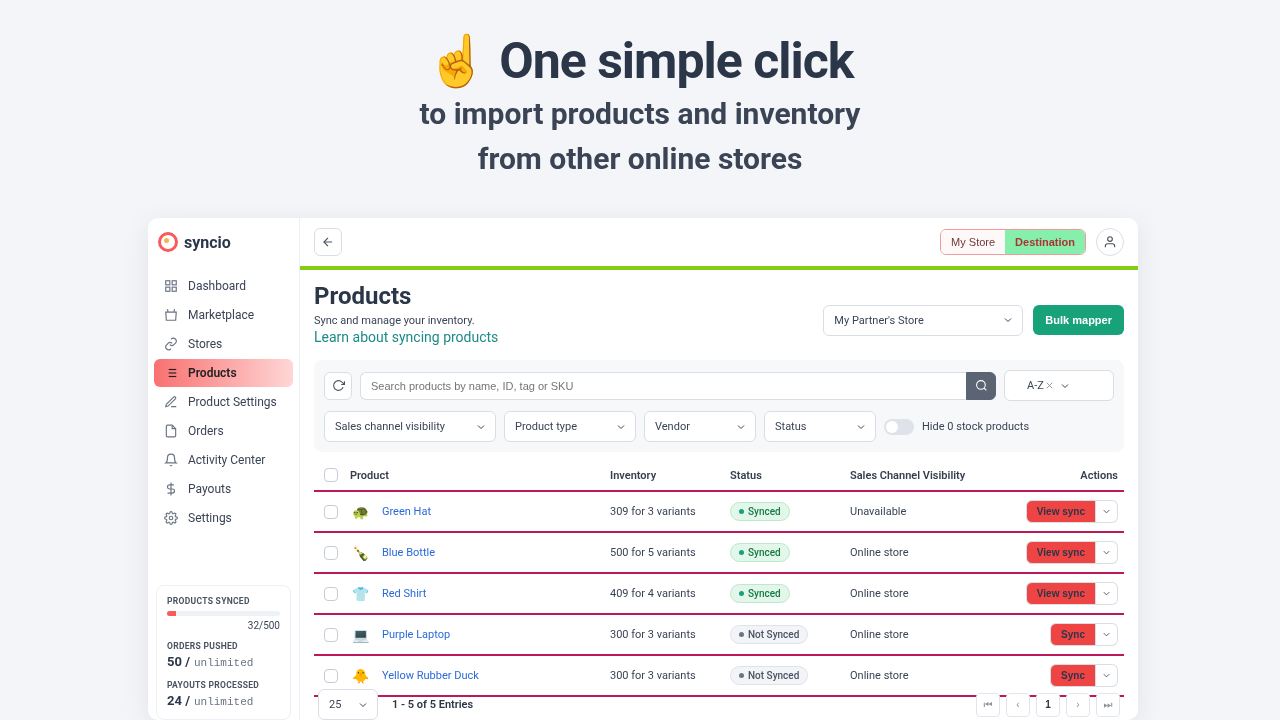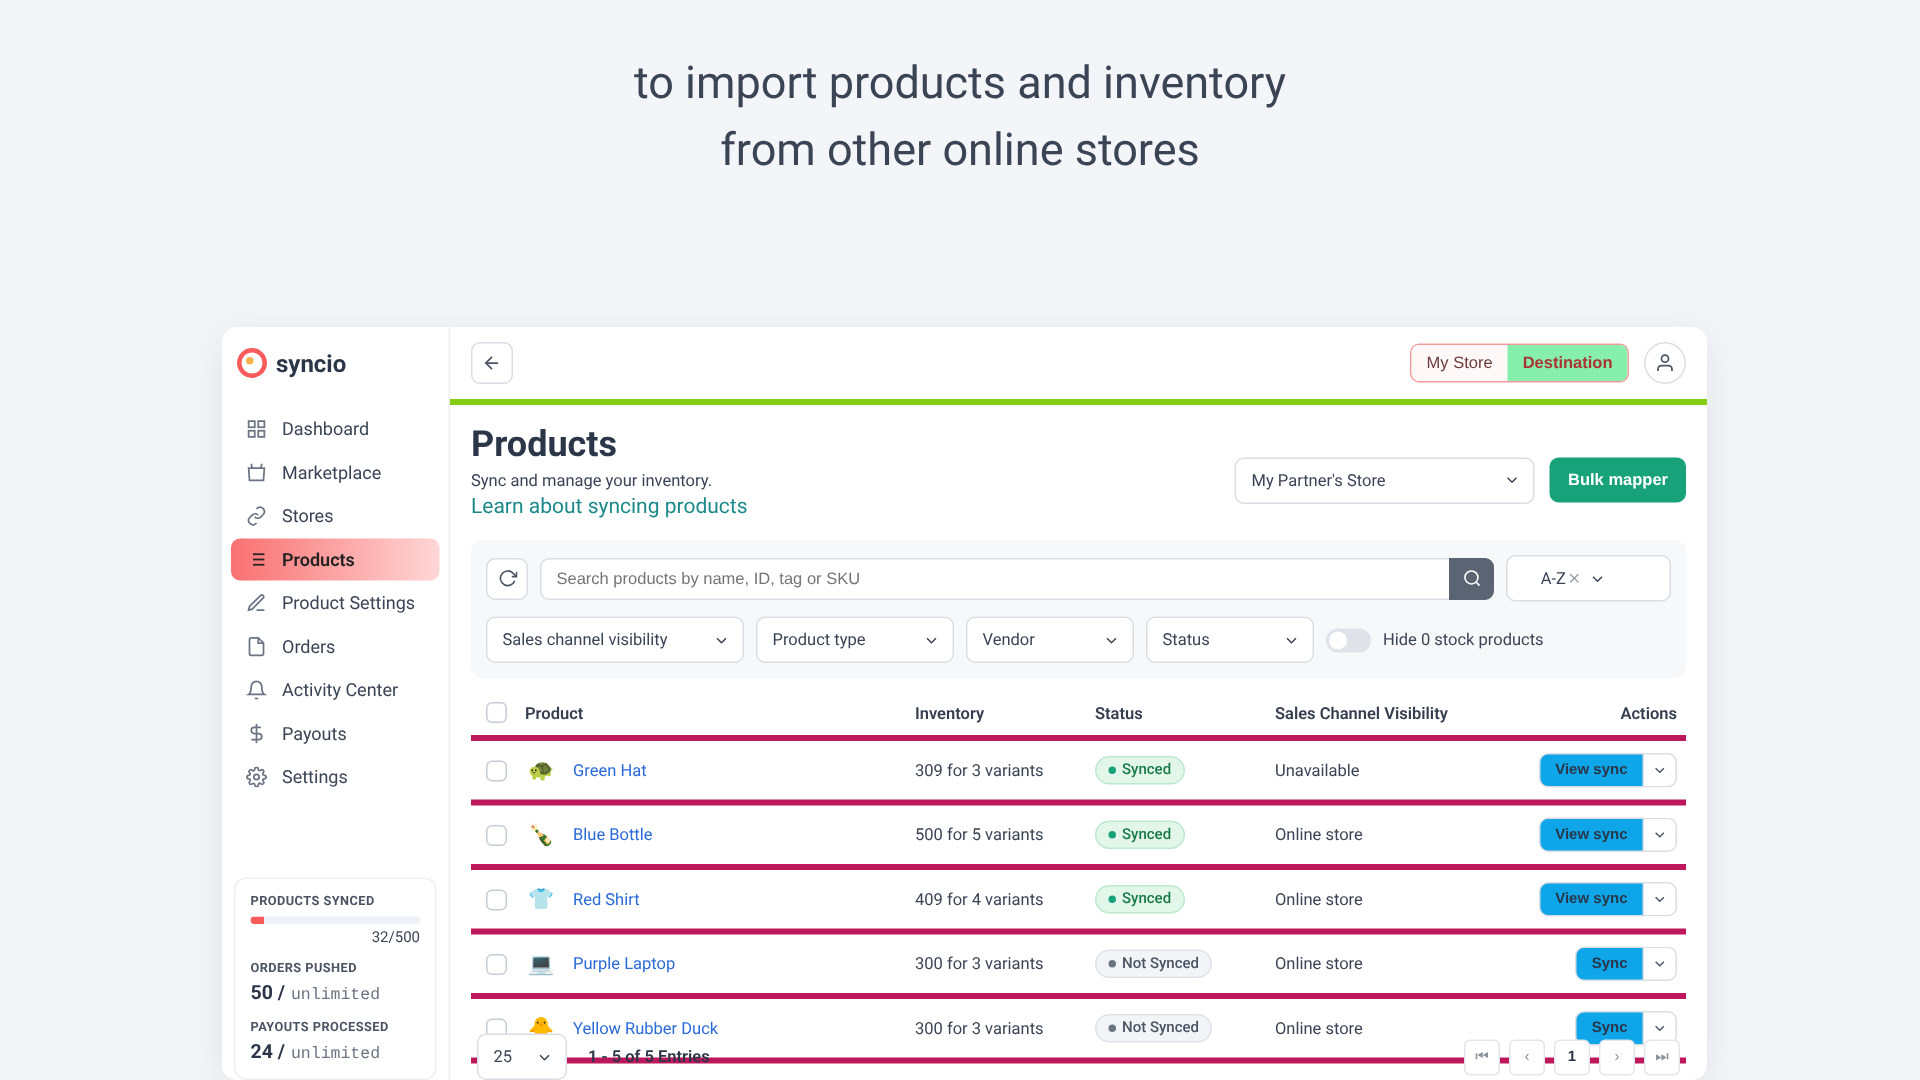--- a/index.html
+++ b/index.html
@@ -16,21 +16,21 @@
   padding-top: 32px;
   color: #2b3648;
 }
 .hero-title {
   font-size: 50px;
   font-weight: 700;
   letter-spacing: -1px;
 }
 .hero-sub {
   font-size: 30px;
-  font-weight: 400;
+  font-weight: 700;
   color: #3a4455;
   line-height: 1.35;
   margin-top: 4px;
 }
 .red-circle {
   position: absolute;
   width: 900px;
   height: 900px;
   border-radius: 50%;
   background: #f75b5b;
@@ -313,21 +313,21 @@
   flex: 1;
   display: flex;
   flex-direction: column;
   min-height: 0;
 }
 .thead, .trow {
   display: grid;
   grid-template-columns: 32px 260px 120px 120px 150px 1fr;
   align-items: center;
   padding: 8px 4px;
-  border-bottom: 4px solid #be185d;
+  border-bottom: 2px solid #be185d;
 }
 .thead { font-size: 11px; font-weight: 600; color: #353e4f; }
 .trow { font-size: 11px; color: #3a4455; }
 .th-actions, .td-actions { text-align: right; padding-right: 2px; }
 .chk {
   width: 14px; height: 14px;
   border: 1.5px solid #c6ccd5;
   border-radius: 4px;
   cursor: pointer;
   margin-left: 6px;
@@ -362,21 +362,21 @@
   border: 1px solid #dfe3e9;
 }
 .dot { width: 5px; height: 5px; border-radius: 50%; }
 .dot.g { background: #17a27a; }
 .dot.gr { background: #6b7483; }
 .action-grp {
   display: inline-flex;
 }
 .act-btn {
   border: 1px solid #d9dee5;
-  background: #0ea5e9;
+  background: #ef4444;
   padding: 5px 10px;
   font-size: 10px;
   font-weight: 600;
   color: #2b3648;
   cursor: pointer;
   border-radius: 6px 0 0 6px;
 }
 .act-drop {
   border: 1px solid #d9dee5;
   border-left: none;
@@ -416,20 +416,24 @@
   color: #8a929e;
   cursor: pointer;
 }
 .pg-btn.active { color: #2b3648; font-weight: 700; }
 svg { display: block; }
 </style>
 </head>
 <body>
 
 <div class="hero">
+  <div class="hero-title">
+    <span>☝️</span>
+    <span>One simple click</span>
+  </div>
   <div class="hero-sub">to import products and inventory</div>
   <div class="hero-sub">from other online stores</div>
 </div>
 
 <div class="red-circle"></div>
 
 <div class="app-window">
 
   <aside class="sidebar">
     <div class="logo-row">

